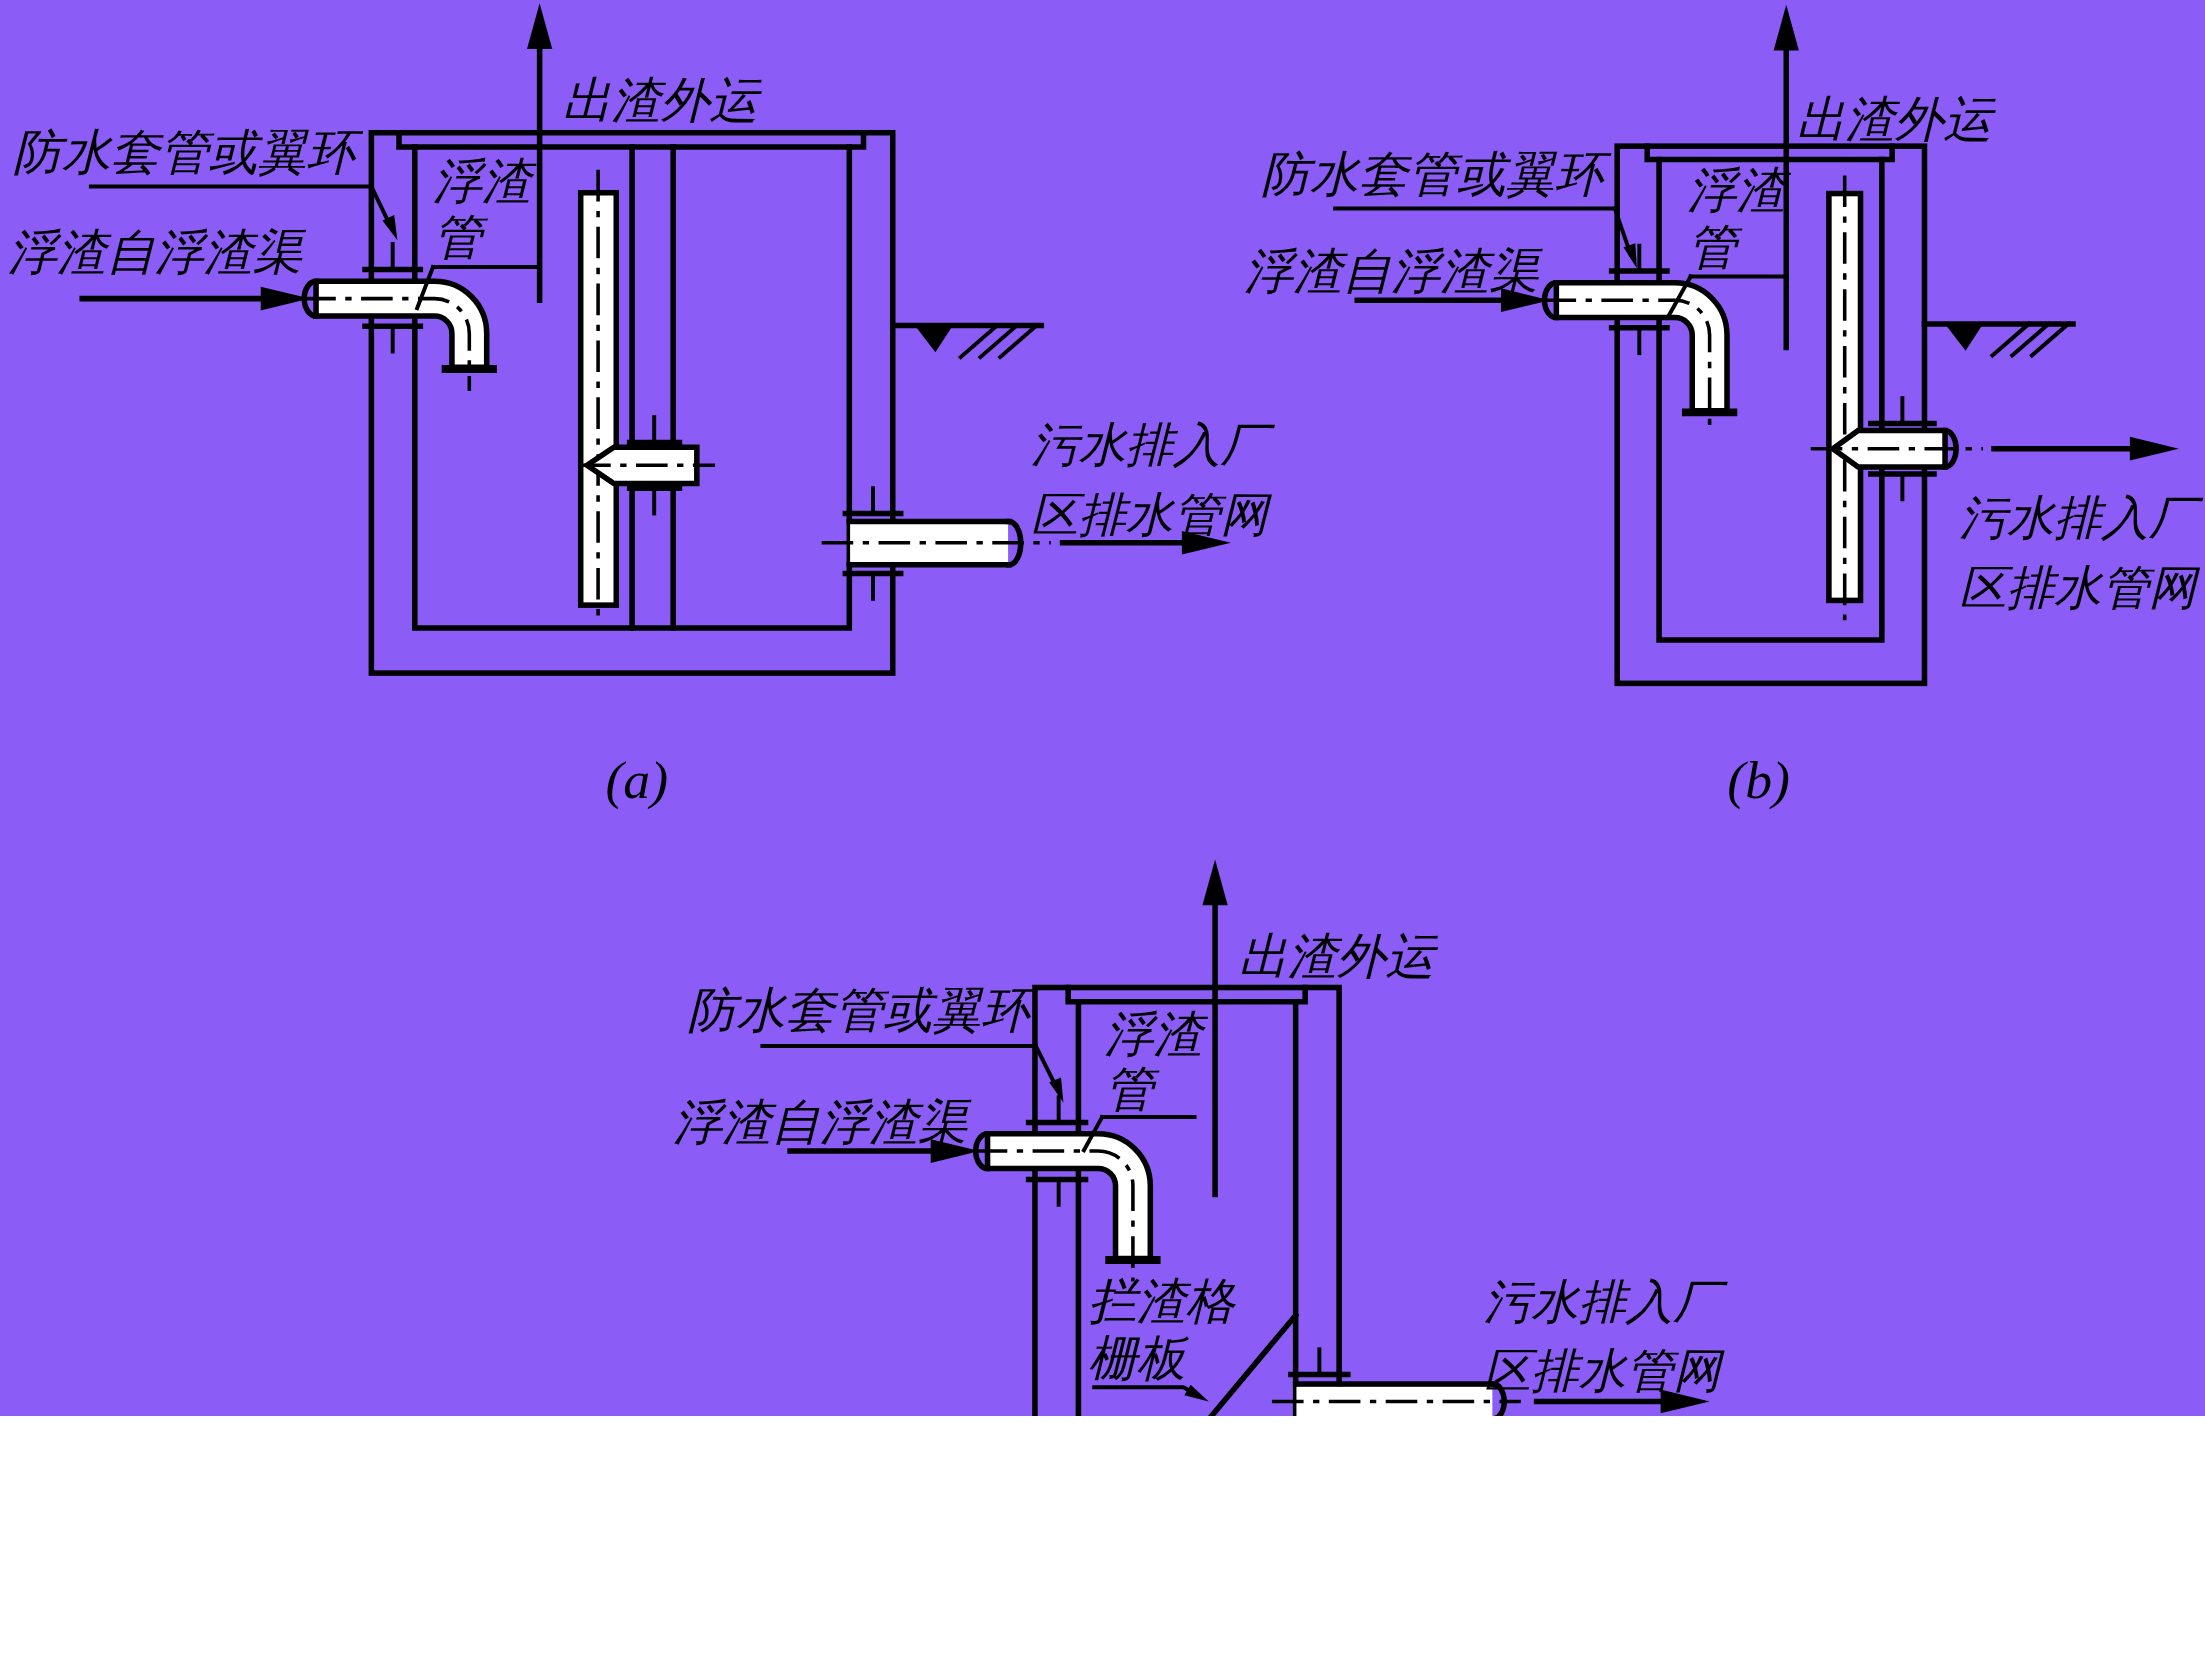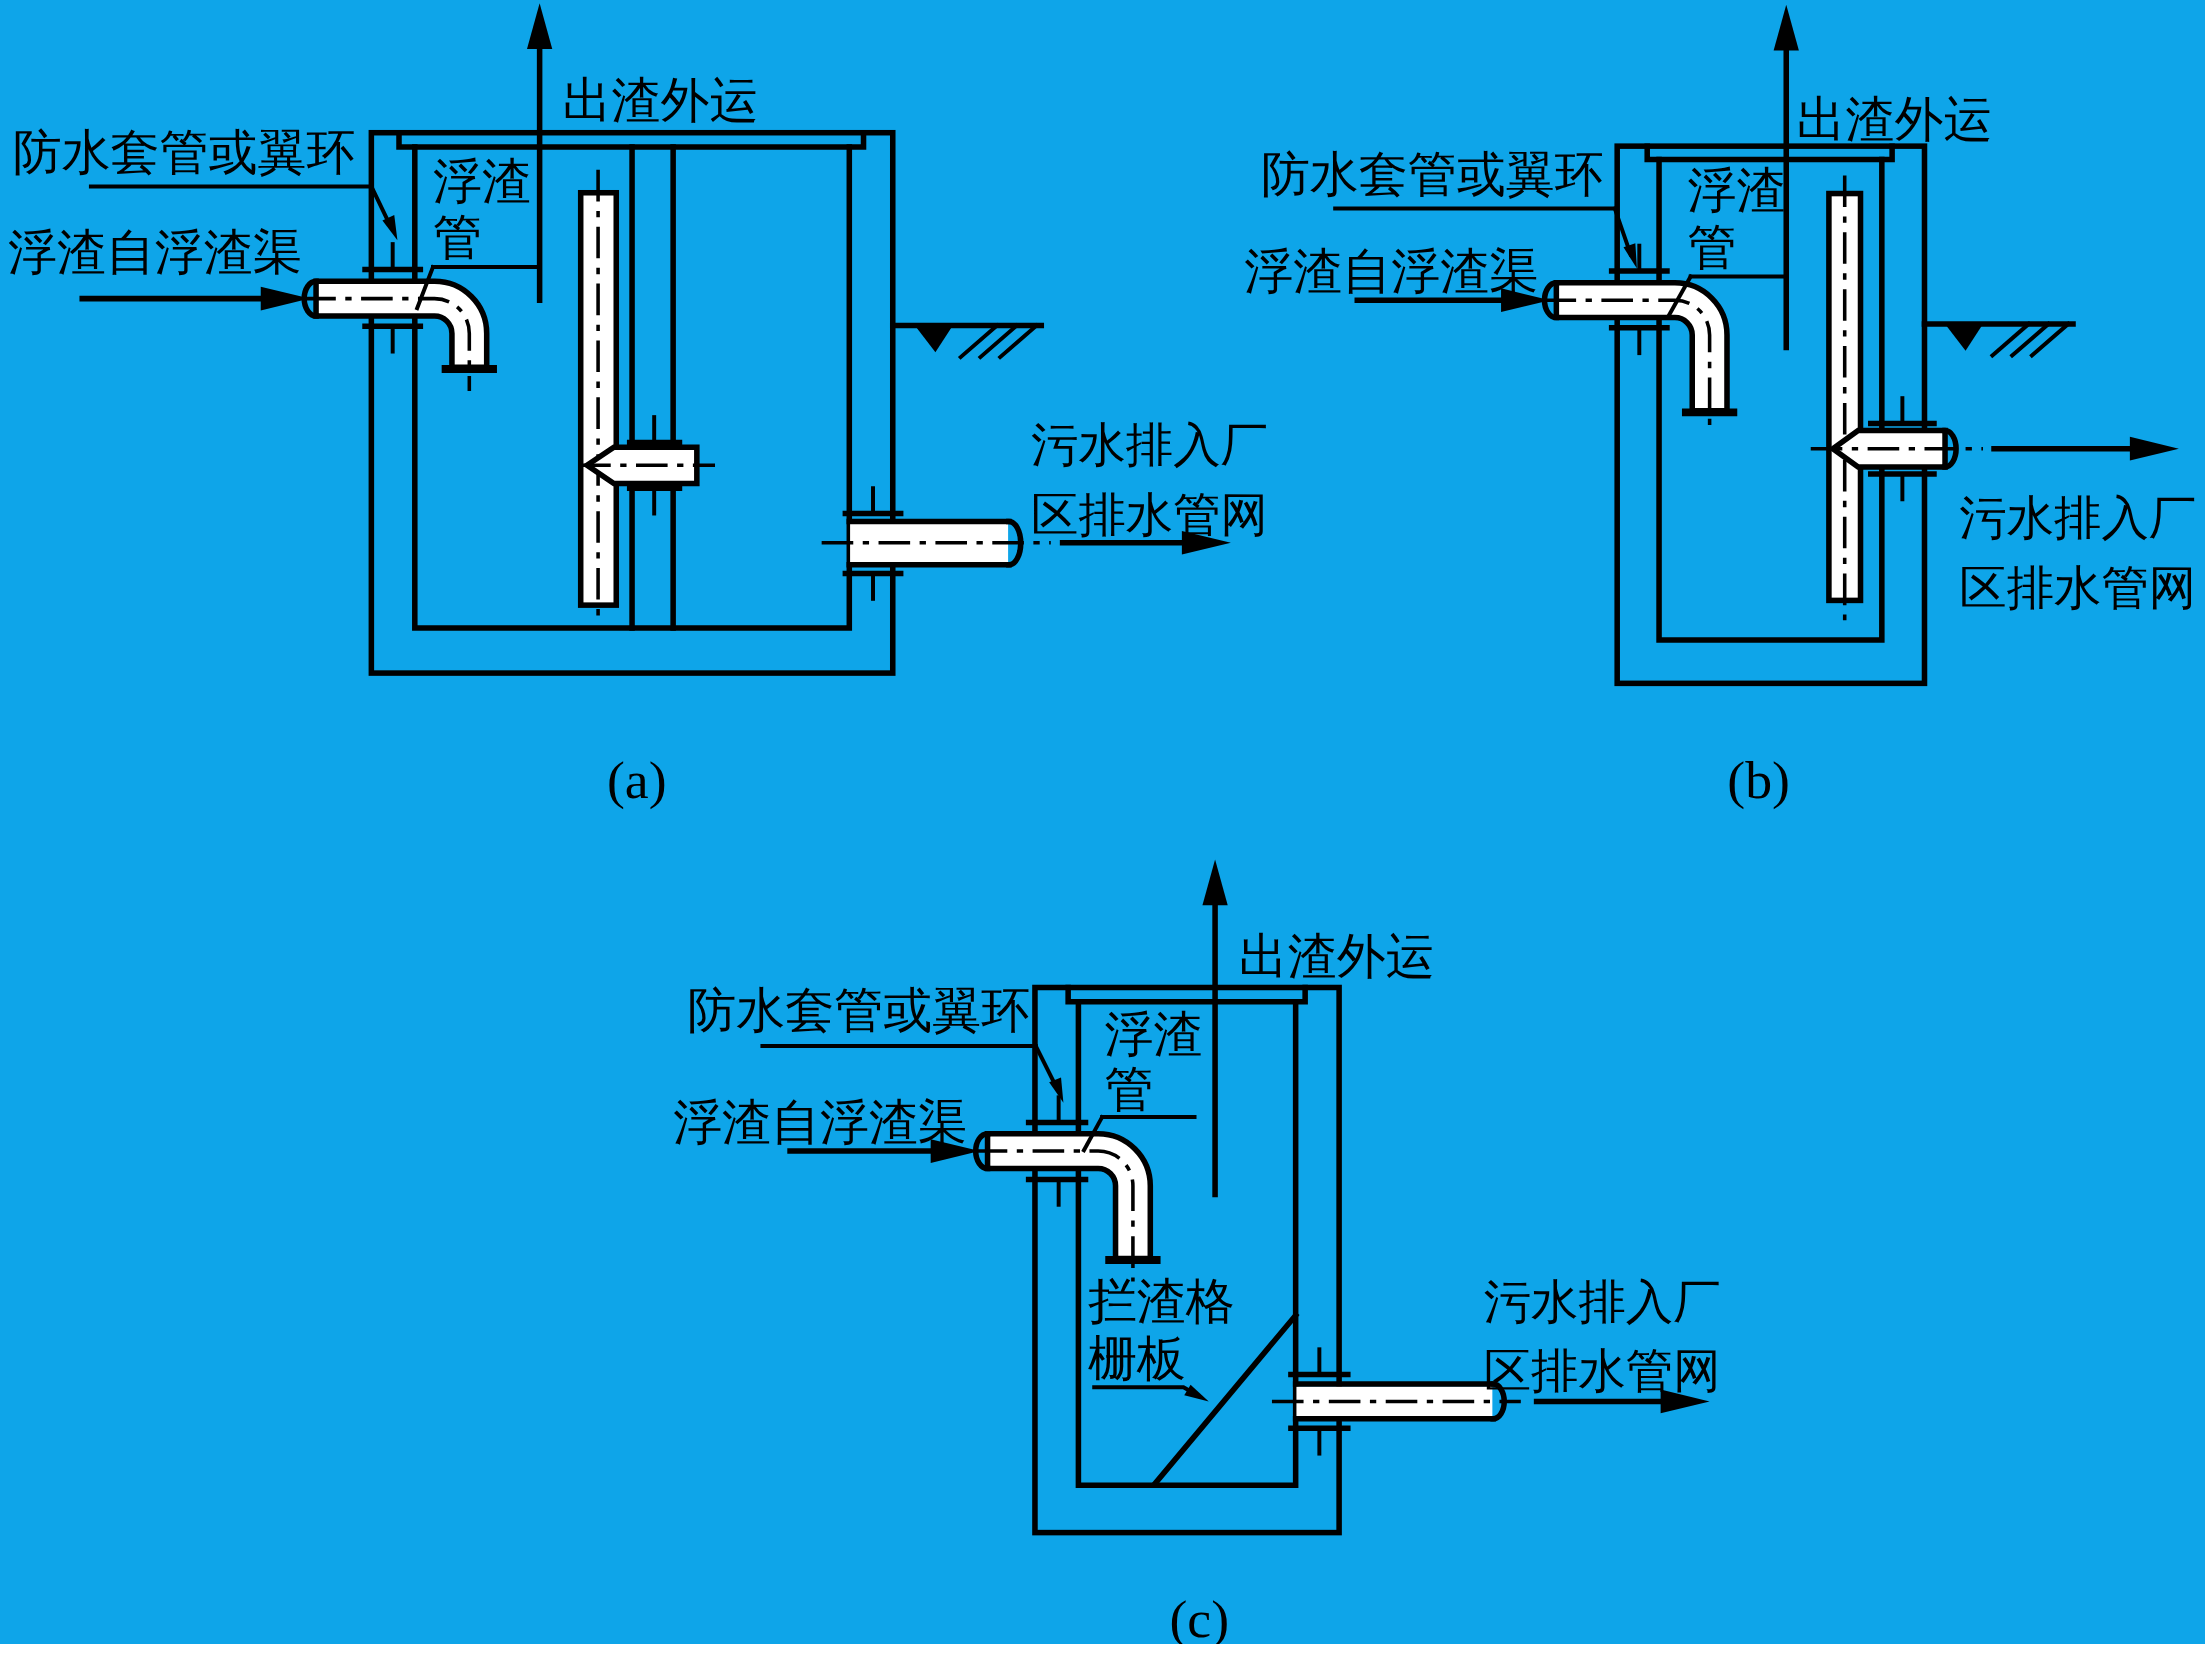--- a/index.html
+++ b/index.html
@@ -1,16 +1,16 @@
 <!DOCTYPE html>
 <html style="font-size:12.6px"><head>
 <meta charset="utf-8">
 <style>
   html,body{margin:0;padding:0;background:#ffffff;}
-  .stage{width:2205px;height:1644px;background:#0ea5e9;position:relative;overflow:hidden;}
+  .stage{width:2205px;height:1416px;background:#8b5cf6;position:relative;overflow:hidden;font-style:italic;}
   svg{display:block;}
   .ln{fill:none;stroke:#000;stroke-width:7;stroke-linecap:square;}
   .th{fill:none;stroke:#000;stroke-width:5;stroke-linecap:square;}
   .cl{fill:none;stroke:#000;stroke-width:4.5;stroke-dasharray:40 12 8 12;}
   .wht{fill:#fff;stroke:#000;stroke-width:7;stroke-linejoin:miter;}
   .fl{fill:#000;stroke:none;}
   .cap9{fill:none;stroke:#000;stroke-width:10;stroke-linecap:square;}
   text{font-family:"Liberation Serif","DejaVu Serif",serif;font-size:62px;fill:#000;}
   text.capt{font-size:68px;text-anchor:middle;}
   text.sm{font-size:60px;}

